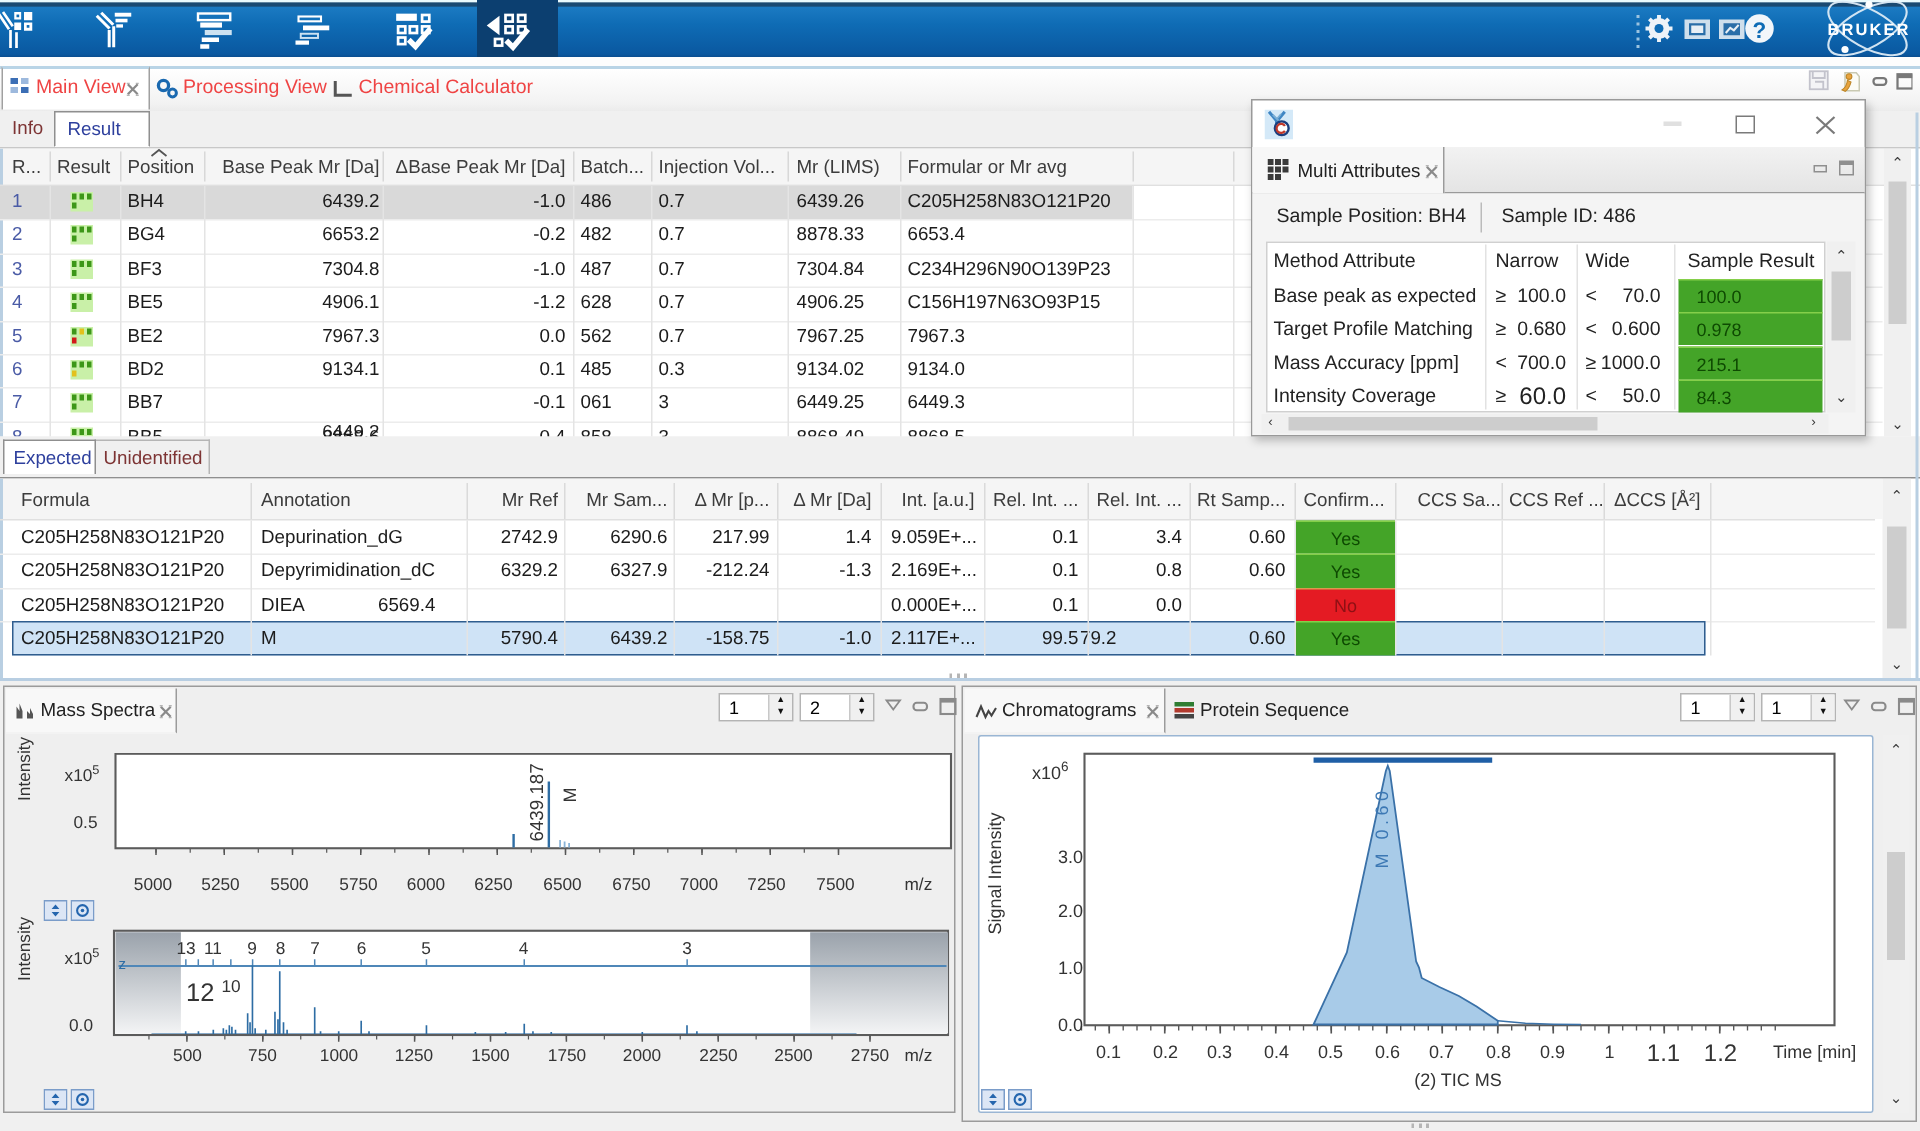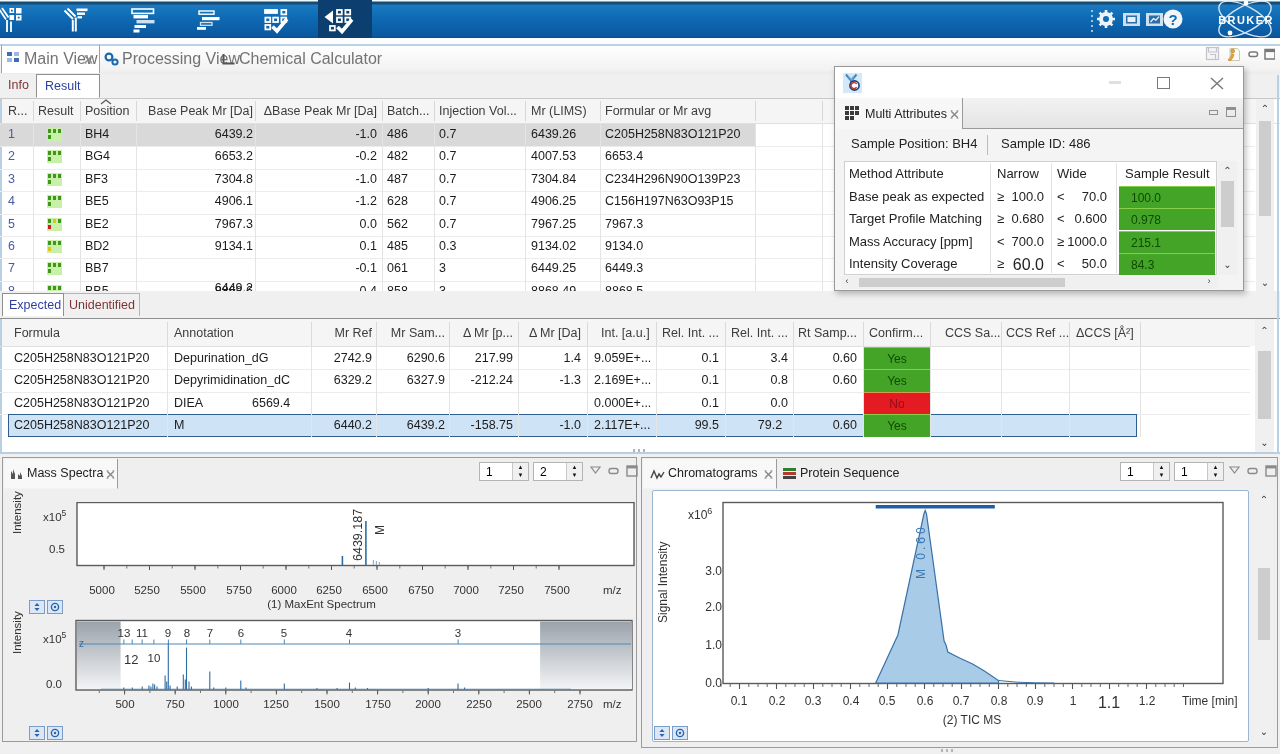--- a/index.html
+++ b/index.html
@@ -10,21 +10,21 @@
 
 #toolbar { left:0; top:0; width:1280px; height:38px;
   background:linear-gradient(#eafafd 0px, #eafafd 1px, #1a4a72 2px, #1a4a72 4px, #1b7ac2 5px, #0f6cb5 16px, #0a58a0 36px, #0a4e90 38px);
 }
 .tbsel { position:absolute; left:318px; top:0; width:54px; height:38px; background:#0c3f70; }
 
 
 #viewbar { left:0; top:38px; width:1280px; height:36px; background:#fdfdfd; border-bottom:1px solid #8f8f8f; }
 #viewbar::before { content:""; position:absolute; left:0; top:6px; width:1280px; height:29px; background:linear-gradient(#ffffff,#f2f2f2 80%,#eaeaea); border-top:2px solid #b9d4e6; }
 .vtab-active { position:absolute; left:1px; top:6px; width:99px; height:29px; background:#fff; border:1px solid #a0a0a0; border-bottom:none; border-top:2px solid #b9d4e6; }
-.vtab-label { position:absolute; top:12px; font-size:16px; color:#737373; white-space:nowrap; }
+.vtab-label { position:absolute; top:12px; font-size:13px; color:#ef4444; white-space:nowrap; }
 
 
 #infobar { left:0; top:74px; width:1280px; height:24px; background:#f0f0f0; }
 .itab { position:absolute; top:0; height:24px; font-size:12.5px; padding-top:4px; }
 
 
 .t1cell { position:absolute; font-size:12.5px; color:#1c1c1c; white-space:nowrap; }
 .hdr { color:#3c3c3c; }
 .rownum { color:#4a5ba6; }
 .gridv { position:absolute; width:1px; background:#e4e4e4; }
@@ -247,21 +247,21 @@
       <i style="left:1px;top:1px;background:#3d9718"></i>
       <i style="left:6px;top:1px;background:#3d9718"></i>
       <i style="left:11px;top:1px;background:#3d9718"></i>
       <i style="left:1px;top:7px;background:#3d9718"></i>
     </div>
 <div class="t1cell" style="left:85px;top:50.4px;">BG4</div>
 <div class="t1cell" style="left:53px;top:50.4px;width:200px;text-align:right;">6653.2</div>
 <div class="t1cell" style="left:177px;top:50.4px;width:200px;text-align:right;">-0.2</div>
 <div class="t1cell" style="left:387px;top:50.4px;">482</div>
 <div class="t1cell" style="left:439px;top:50.4px;">0.7</div>
-<div class="t1cell" style="left:531px;top:50.4px;">4007.53</div>
+<div class="t1cell" style="left:531px;top:50.4px;">8878.33</div>
 <div class="t1cell" style="left:605px;top:50.4px;">6653.4</div>
 <div class="gridh" style="left:0;top:69.8px;width:1255px;"></div>
 <div class="t1cell rownum" style="left:8px;top:72.8px;">3</div>
 <div class="ricon" style="left:47px;top:73.8px;">
       <i style="left:1px;top:1px;background:#3d9718"></i>
       <i style="left:6px;top:1px;background:#3d9718"></i>
       <i style="left:11px;top:1px;background:#3d9718"></i>
       <i style="left:1px;top:7px;background:#3d9718"></i>
     </div>
 <div class="t1cell" style="left:85px;top:72.8px;">BF3</div>
@@ -427,27 +427,27 @@
 <div class="t1cell" style="left:174px;top:76.8px;">DIEA</div>
 <div class="t1cell" style="left:252px;top:76.8px;width:120px;text-align:left;">6569.4</div>
 <div class="t1cell" style="left:594px;top:76.8px;">0.000E+...</div>
 <div class="t1cell" style="left:619px;top:76.8px;width:100px;text-align:right;">0.1</div>
 <div class="t1cell" style="left:688px;top:76.8px;width:100px;text-align:right;">0.0</div>
 <div class="rcell" style="left:864px;top:72.8px;width:66px;height:22.4px;line-height:22.4px;">No</div>
 <div class="gridh" style="left:0;top:95.2px;width:1250px;"></div>
 <div class="abs" style="left:8px;top:95.2px;width:1129px;height:22.4px;background:#cfe3f6;border:1px solid #2f5d8e;"></div>
 <div class="t1cell" style="left:14px;top:99.2px;">C205H258N83O121P20</div>
 <div class="t1cell" style="left:174px;top:99.2px;">M</div>
-<div class="t1cell" style="left:252px;top:99.2px;width:120px;text-align:right;">6440.2</div>
+<div class="t1cell" style="left:252px;top:99.2px;width:120px;text-align:right;">5790.4</div>
 <div class="t1cell" style="left:325px;top:99.2px;width:120px;text-align:right;">6439.2</div>
 <div class="t1cell" style="left:393px;top:99.2px;width:120px;text-align:right;">-158.75</div>
 <div class="t1cell" style="left:461px;top:99.2px;width:120px;text-align:right;">-1.0</div>
 <div class="t1cell" style="left:594px;top:99.2px;">2.117E+...</div>
 <div class="t1cell" style="left:619px;top:99.2px;width:100px;text-align:right;">99.5</div>
-<div class="t1cell" style="left:720px;top:99.2px;width:100px;text-align:center;">79.2</div>
+<div class="t1cell" style="left:720px;top:99.2px;width:100px;text-align:left;">79.2</div>
 <div class="t1cell" style="left:757px;top:99.2px;width:100px;text-align:right;">0.60</div>
 <div class="gcell" style="left:864px;top:95.2px;width:66px;height:22.4px;line-height:22.4px;">Yes</div>
 <div class="gridv" style="left:167px;top:28px;height:90px;"></div>
 <div class="gridv" style="left:311px;top:28px;height:90px;"></div>
 <div class="gridv" style="left:376px;top:28px;height:90px;"></div>
 <div class="gridv" style="left:449px;top:28px;height:90px;"></div>
 <div class="gridv" style="left:518px;top:28px;height:90px;"></div>
 <div class="gridv" style="left:587px;top:28px;height:90px;"></div>
 <div class="gridv" style="left:656px;top:28px;height:90px;"></div>
 <div class="gridv" style="left:725px;top:28px;height:90px;"></div>
@@ -505,21 +505,20 @@
 <div class="abs" style="left:170px;top:126px;width:40px;text-align:center;font-size:11.5px;color:#333;">5500</div>
 <div class="abs" style="left:216px;top:126px;width:40px;text-align:center;font-size:11.5px;color:#333;">5750</div>
 <div class="abs" style="left:261px;top:126px;width:40px;text-align:center;font-size:11.5px;color:#333;">6000</div>
 <div class="abs" style="left:306px;top:126px;width:40px;text-align:center;font-size:11.5px;color:#333;">6250</div>
 <div class="abs" style="left:352px;top:126px;width:40px;text-align:center;font-size:11.5px;color:#333;">6500</div>
 <div class="abs" style="left:398px;top:126px;width:40px;text-align:center;font-size:11.5px;color:#333;">6750</div>
 <div class="abs" style="left:443px;top:126px;width:40px;text-align:center;font-size:11.5px;color:#333;">7000</div>
 <div class="abs" style="left:488px;top:126px;width:40px;text-align:center;font-size:11.5px;color:#333;">7250</div>
 <div class="abs" style="left:534px;top:126px;width:40px;text-align:center;font-size:11.5px;color:#333;">7500</div>
 <div class="abs" style="left:600px;top:126px;font-size:11.5px;color:#333;">m/z</div>
-<div class="abs" style="left:0px;top:140px;width:637px;text-align:center;font-size:11.5px;color:#333;">(1) MaxEnt Spectrum</div>
 <div class="abs" style="left:348px;top:103px;">
       <div style="transform:rotate(-90deg); transform-origin:0 0; font-size:12.5px; color:#333; white-space:nowrap;">6439.187</div>
     </div>
 <div class="abs" style="left:370px;top:77px;">
       <div style="transform:rotate(-90deg); transform-origin:0 0; font-size:12px; color:#333;">M</div>
     </div>
 <svg class="abs" style="left:26px;top:142px;" width="16" height="14" viewBox="0 0 16 14">
       <rect x="0.5" y="0.5" width="15" height="13" fill="#dce6f5" stroke="#7a9cc9"></rect>
       <path d="M8 3 l2.6 3 h-5.2 z M8 11 l-2.6 -3 h5.2 z" fill="#2566ae"></path>
     </svg>
@@ -555,21 +554,21 @@
       <path d="M113.6 72.5 v4 M164.2 72.5 v4 M214.8 72.5 v4 M265.4 72.5 v4 M316.0 72.5 v4 M366.6 72.5 v4 M417.2 72.5 v4 M467.8 72.5 v4 M518.4 72.5 v4 M569.0 72.5 v4" stroke="#555" stroke-width="1" fill="none"></path>
       <path d="M88.3 72.5 v2.5 M113.6 72.5 v2.5 M138.9 72.5 v2.5 M164.2 72.5 v2.5 M189.5 72.5 v2.5 M214.8 72.5 v2.5 M240.1 72.5 v2.5 M265.4 72.5 v2.5 M290.7 72.5 v2.5 M316.0 72.5 v2.5 M341.3 72.5 v2.5 M366.6 72.5 v2.5 M391.9 72.5 v2.5 M417.2 72.5 v2.5 M442.5 72.5 v2.5 M467.8 72.5 v2.5 M493.1 72.5 v2.5 M518.4 72.5 v2.5 M543.7 72.5 v2.5 M569.0 72.5 v2.5" stroke="#555" stroke-width="0.8" fill="none"></path>
     </svg>
 <div class="abs" style="left:8px;top:168px;width:14px;">
       <div style="transform:rotate(-90deg) translate(-28px,0); transform-origin:0 0; font-size:11.5px; color:#333; white-space:nowrap;">Intensity</div>
     </div>
 <div class="abs" style="left:40px;top:172px;font-size:11.5px;color:#333;">x10<sup style="font-size:8.5px">5</sup></div>
 <div class="abs" style="left:43px;top:220px;font-size:11.5px;color:#333;">0.0</div>
 <div class="abs" style="left:76px;top:180px;font-size:10px;color:#2e6da4;">z</div>
 <div class="abs" style="left:113px;top:169px;width:16px;text-align:center;font-size:11.5px;color:#333;">13</div>
-<div class="abs" style="left:121px;top:194px;width:16px;font-size:13px;color:#333;">12</div>
+<div class="abs" style="left:121px;top:194px;width:16px;font-size:17px;color:#333;">12</div>
 <div class="abs" style="left:131px;top:169px;width:16px;text-align:center;font-size:11.5px;color:#333;">11</div>
 <div class="abs" style="left:143px;top:194px;width:16px;text-align:center;font-size:11.5px;color:#333;">10</div>
 <div class="abs" style="left:157px;top:169px;width:16px;text-align:center;font-size:11.5px;color:#333;">9</div>
 <div class="abs" style="left:176px;top:169px;width:16px;text-align:center;font-size:11.5px;color:#333;">8</div>
 <div class="abs" style="left:199px;top:169px;width:16px;text-align:center;font-size:11.5px;color:#333;">7</div>
 <div class="abs" style="left:230px;top:169px;width:16px;text-align:center;font-size:11.5px;color:#333;">6</div>
 <div class="abs" style="left:273px;top:169px;width:16px;text-align:center;font-size:11.5px;color:#333;">5</div>
 <div class="abs" style="left:338px;top:169px;width:16px;text-align:center;font-size:11.5px;color:#333;">4</div>
 <div class="abs" style="left:447px;top:169px;width:16px;text-align:center;font-size:11.5px;color:#333;">3</div>
 <div class="abs" style="left:102px;top:240px;width:40px;text-align:center;font-size:11.5px;color:#333;">500</div>
@@ -645,21 +644,21 @@
 <div class="abs" style="left:120px;top:236px;width:30px;text-align:center;font-size:12px;color:#333;">0.2</div>
 <div class="abs" style="left:156px;top:236px;width:30px;text-align:center;font-size:12px;color:#333;">0.3</div>
 <div class="abs" style="left:194px;top:236px;width:30px;text-align:center;font-size:12px;color:#333;">0.4</div>
 <div class="abs" style="left:230px;top:236px;width:30px;text-align:center;font-size:12px;color:#333;">0.5</div>
 <div class="abs" style="left:268px;top:236px;width:30px;text-align:center;font-size:12px;color:#333;">0.6</div>
 <div class="abs" style="left:304px;top:236px;width:30px;text-align:center;font-size:12px;color:#333;">0.7</div>
 <div class="abs" style="left:342px;top:236px;width:30px;text-align:center;font-size:12px;color:#333;">0.8</div>
 <div class="abs" style="left:378px;top:236px;width:30px;text-align:center;font-size:12px;color:#333;">0.9</div>
 <div class="abs" style="left:416px;top:236px;width:30px;text-align:center;font-size:12px;color:#333;">1</div>
 <div class="abs" style="left:452px;top:236px;width:30px;text-align:center;font-size:16px;color:#333;">1.1</div>
-<div class="abs" style="left:490px;top:236px;width:30px;text-align:center;font-size:12px;color:#333;">1.2</div>
+<div class="abs" style="left:490px;top:236px;width:30px;text-align:center;font-size:16px;color:#333;">1.2</div>
 <div class="abs" style="left:540px;top:236px;font-size:12px;color:#333;">Time [min]</div>
 <div class="abs" style="left:240px;top:255px;width:180px;text-align:center;font-size:12px;color:#333;">(2) TIC MS</div>
 <div class="abs" style="left:272px;top:121px;">
       <div style="transform:rotate(-90deg); transform-origin:0 0; font-size:12px; letter-spacing:3px; color:#3c78b4; white-space:nowrap;">M 0.60</div>
     </div>
 <div class="sbar" style="left:613px;top:32px;width:18px;height:252px;"></div>
 <div class="sarrow" style="left:613px;top:36px;width:18px;">⌃</div>
 <div class="sthumb" style="left:616px;top:110px;width:12px;height:72px;"></div>
 <div class="sarrow" style="left:613px;top:268px;width:18px;">⌄</div>
 <svg class="abs" style="left:12px;top:268px;" width="16" height="14" viewBox="0 0 16 14">

